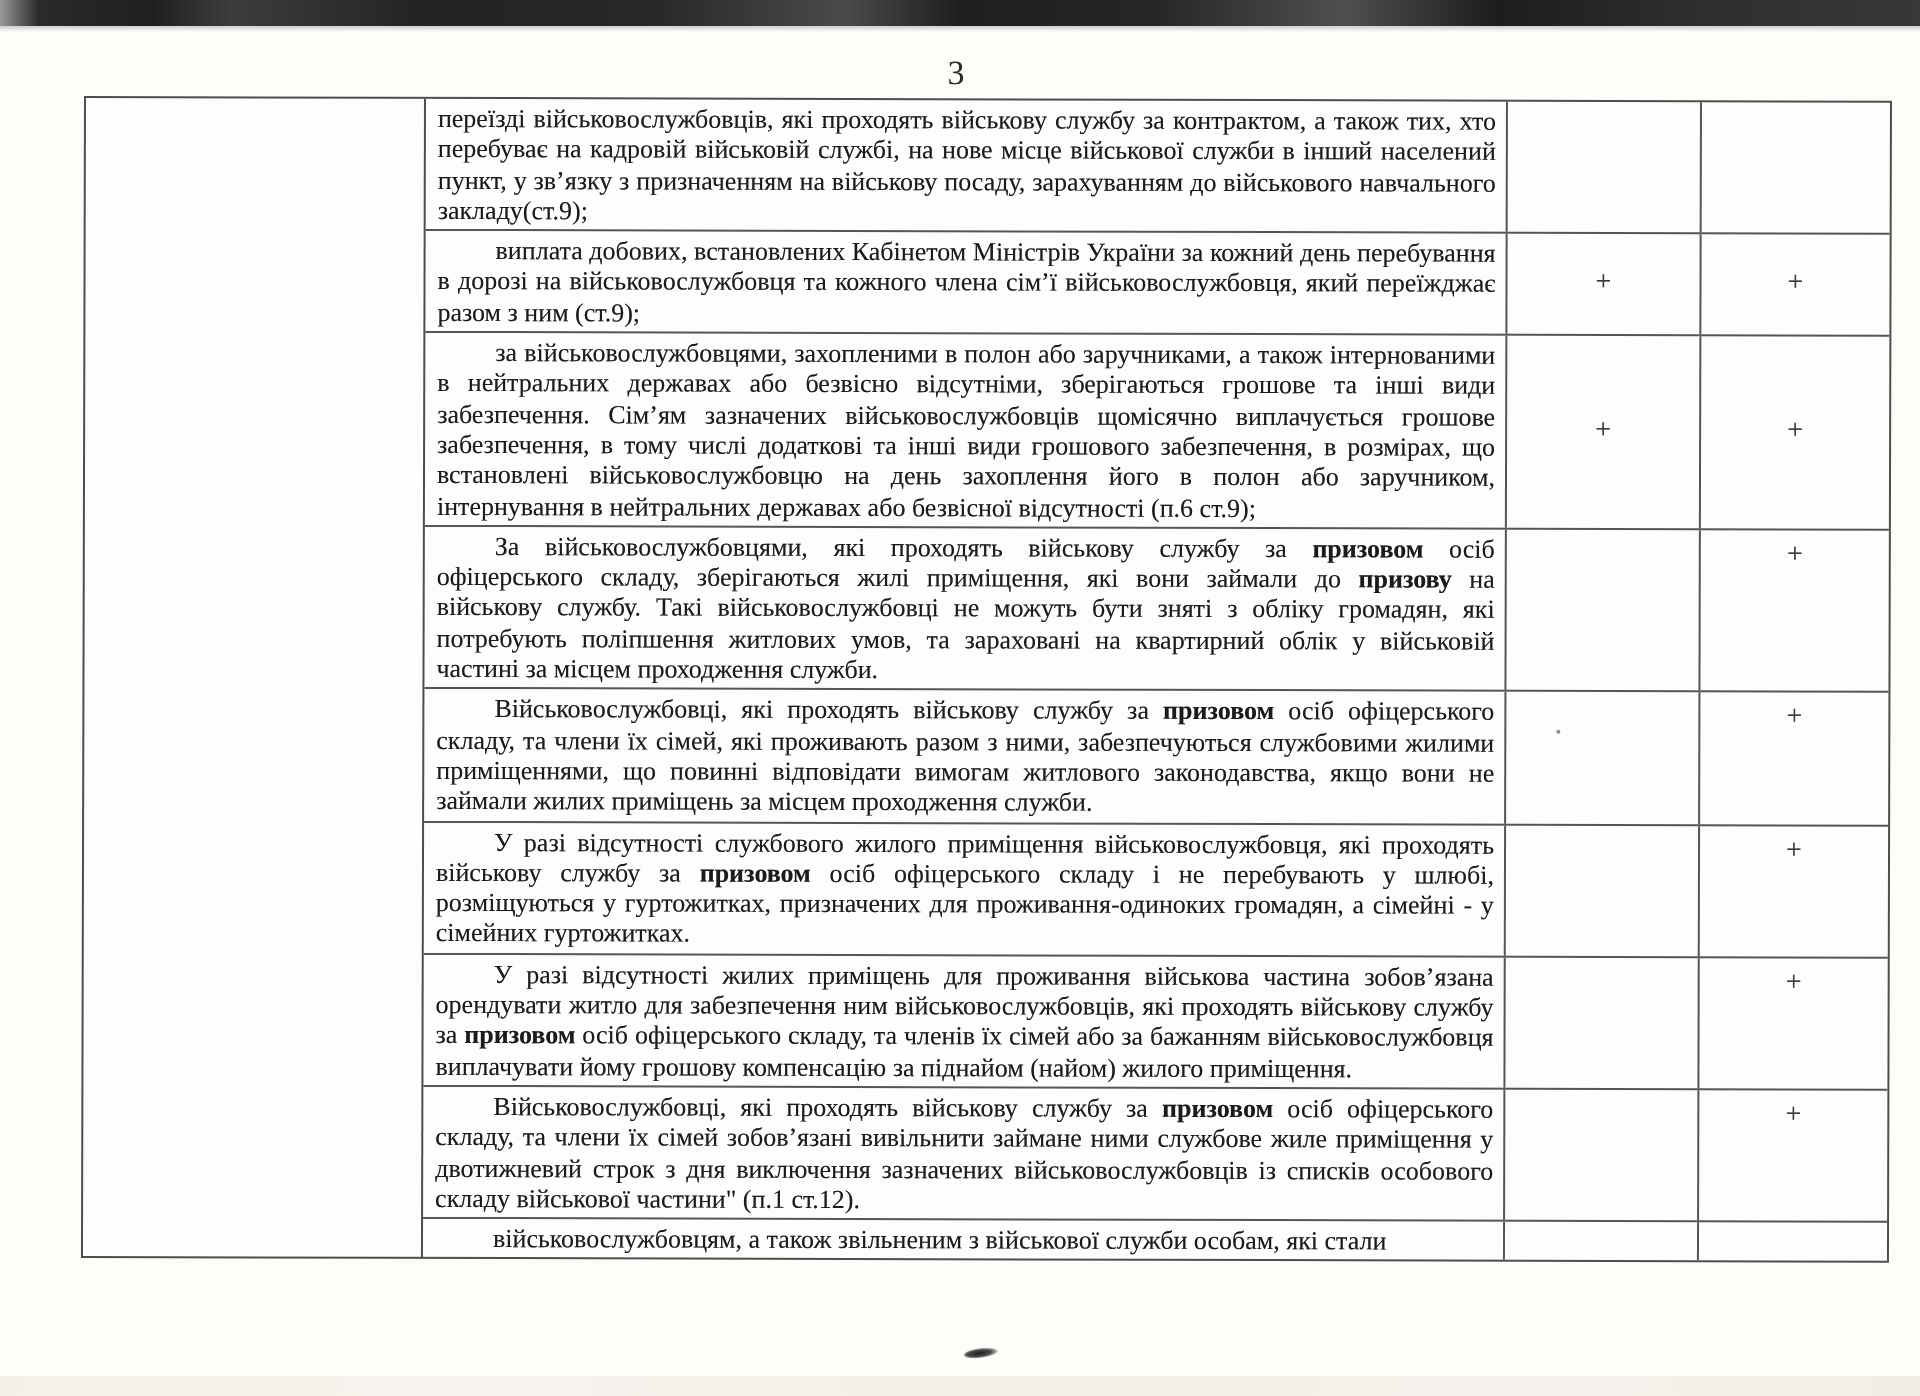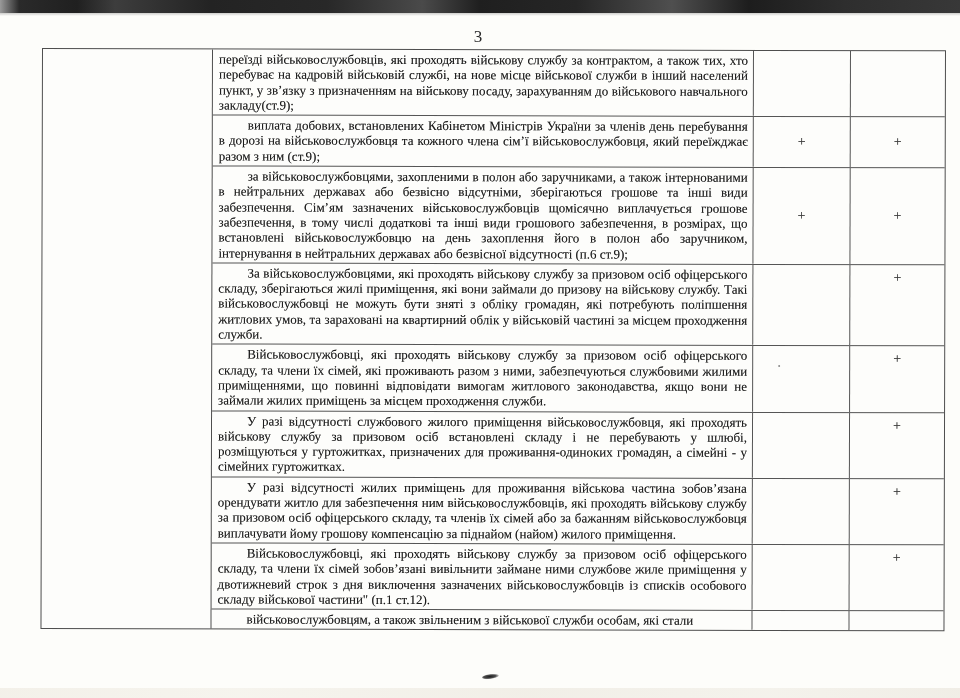--- a/index.html
+++ b/index.html
@@ -47,21 +47,21 @@
     flex:1;
     box-sizing:border-box;
     padding:2px 5px 2px 6px;
     font-size:13px;line-height:15.3px;
     text-align:justify;
     text-indent:29px;
     color:#1b1b1b;
     text-shadow:0 0 .3px rgba(20,20,20,.45);
   }
   .cell-text.no-indent{text-indent:0;}
-  .b{font-weight:normal;}
+  .b{font-weight:bold;}
   .cell-mark{
     box-sizing:border-box;
     border-left:1px solid #555;
     display:flex;justify-content:center;
     position:relative;
     font-size:14px;color:#3a3a3a;
   }
   .cell-mark.c3{width:97px;flex:0 0 97px;}
   .cell-mark.c4{width:95px;flex:0 0 95px;}
   .cell-mark.vmid{align-items:center;}
@@ -94,21 +94,21 @@
 
   <div class="doc-table">
     <div class="col-left"></div>
     <div class="col-rows">
         <div class="row">
           <div class="cell-text no-indent"><span>переїзді військовослужбовців, які проходять військову службу за контрактом, а також тих, хто перебуває на кадровій військовій службі, на нове місце військової служби в інший населений пункт, у зв’язку з призначенням на військову посаду, зарахуванням до військового навчального закладу(ст.9);</span></div>
           <div class="cell-mark c3 vmid"></div>
           <div class="cell-mark c4 vmid"></div>
         </div>
         <div class="row">
-          <div class="cell-text"><span>виплата добових, встановлених Кабінетом Міністрів України за членів день перебування в дорозі на військовослужбовця та кожного члена сім’ї військовослужбовця, який переїжджає разом з ним (ст.9);</span></div>
+          <div class="cell-text"><span>виплата добових, встановлених Кабінетом Міністрів України за кожний день перебування в дорозі на військовослужбовця та кожного члена сім’ї військовослужбовця, який переїжджає разом з ним (ст.9);</span></div>
           <div class="cell-mark c3 vmid">
             <span class="plus">+</span>
           </div>
           <div class="cell-mark c4 vmid">
             <span class="plus">+</span>
           </div>
         </div>
         <div class="row">
           <div class="cell-text"><span>за військовослужбовцями, захопленими в полон або заручниками, а також інтернованими в нейтральних державах або безвісно відсутніми, зберігаються грошове та інші види забезпечення. Сім’ям зазначених військовослужбовців щомісячно виплачується грошове забезпечення, в тому числі додаткові та інші види грошового забезпечення, в розмірах, що встановлені військовослужбовцю на день захоплення його в полон або заручником, інтернування в нейтральних державах або безвісної відсутності (п.6 ст.9);</span></div>
           <div class="cell-mark c3 vmid">
@@ -128,21 +128,21 @@
         <div class="row">
           <div class="cell-text"><span>Військовослужбовці, які проходять військову службу за </span><span class="b">призовом</span><span> осіб офіцерського складу, та члени їх сімей, які проживають разом з ними, забезпечуються службовими жилими приміщеннями, що повинні відповідати вимогам житлового законодавства, якщо вони не займали жилих приміщень за місцем проходження служби.</span></div>
           <div class="cell-mark c3 vtop">
             <span class="speck"></span>
           </div>
           <div class="cell-mark c4 vtop">
             <span class="plus">+</span>
           </div>
         </div>
         <div class="row">
-          <div class="cell-text"><span>У разі відсутності службового жилого приміщення військовослужбовця, які проходять військову службу за </span><span class="b">призовом</span><span> осіб встановлені складу і не перебувають у шлюбі, розміщуються у гуртожитках, призначених для проживання-одиноких громадян, а сімейні - у сімейних гуртожитках.</span></div>
+          <div class="cell-text"><span>У разі відсутності службового жилого приміщення військовослужбовця, які проходять військову службу за </span><span class="b">призовом</span><span> осіб офіцерського складу і не перебувають у шлюбі, розміщуються у гуртожитках, призначених для проживання-одиноких громадян, а сімейні - у сімейних гуртожитках.</span></div>
           <div class="cell-mark c3 vtop"></div>
           <div class="cell-mark c4 vtop">
             <span class="plus">+</span>
           </div>
         </div>
         <div class="row">
           <div class="cell-text"><span>У разі відсутності жилих приміщень для проживання військова частина зобов’язана орендувати житло для забезпечення ним військовослужбовців, які проходять військову службу за </span><span class="b">призовом</span><span> осіб офіцерського складу, та членів їх сімей або за бажанням військовослужбовця виплачувати йому грошову компенсацію за піднайом (найом) жилого приміщення.</span></div>
           <div class="cell-mark c3 vtop"></div>
           <div class="cell-mark c4 vtop">
             <span class="plus">+</span>

